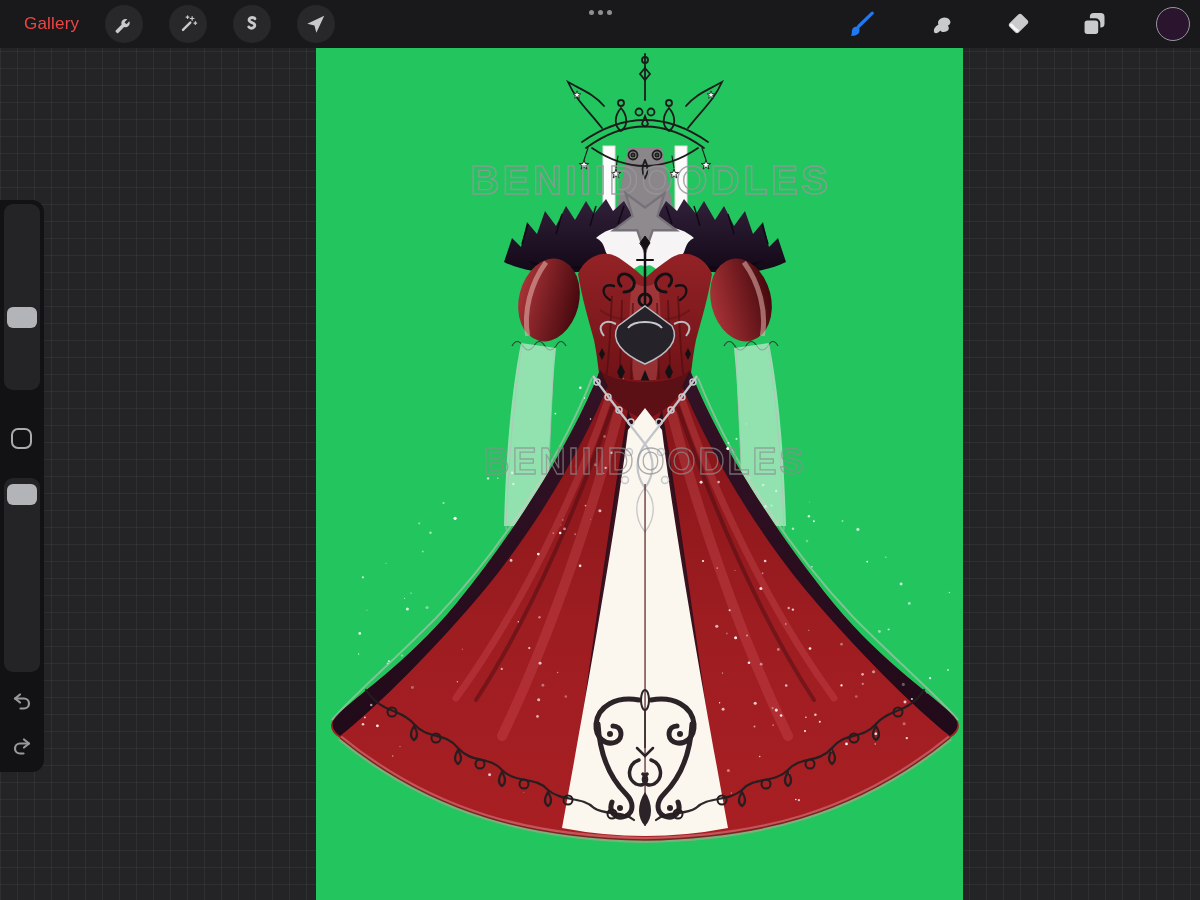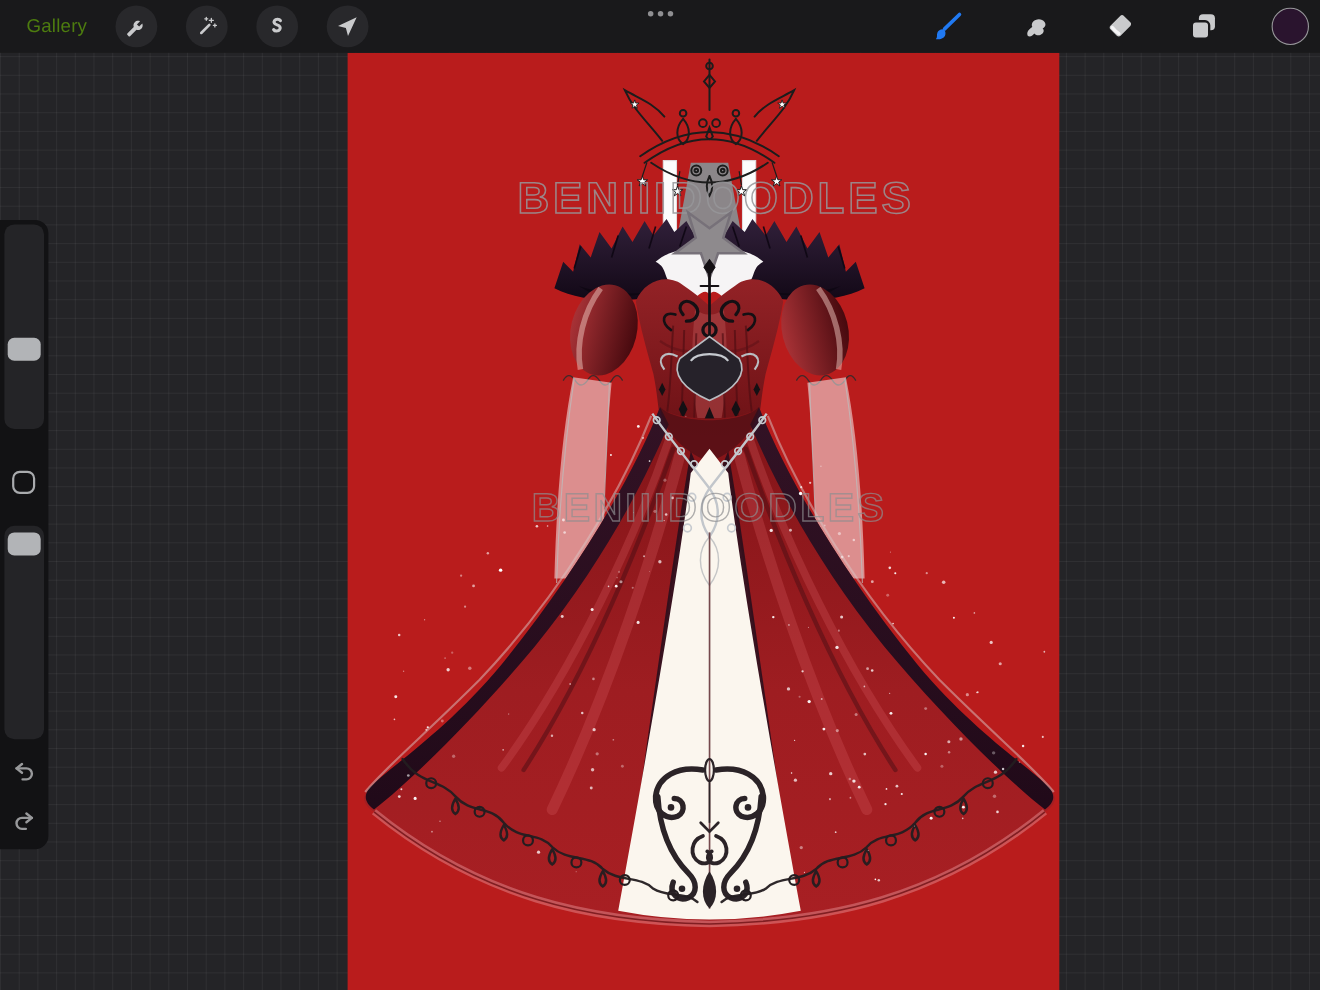--- a/index.html
+++ b/index.html
@@ -9,32 +9,32 @@
     background-image:
       linear-gradient(rgba(255,255,255,0.05) 1px, transparent 1px),
       linear-gradient(90deg, rgba(255,255,255,0.05) 1px, transparent 1px);
     background-size:17px 17px;
     font-family:"Liberation Sans", sans-serif;
   }
 
   
   .artboard{
     position:absolute;left:316px;top:48px;width:647px;height:852px;
-    background:#b91c1c;
+    background:#22c55e;
   }
   .artboard svg{display:block;width:647px;height:852px;}
 
   
   .toolbar{
     position:absolute;left:0;top:0;width:1200px;height:48px;
     background:#19191b;z-index:20;
   }
   .gallery-label{
     position:absolute;left:24px;top:0;height:48px;line-height:48px;
-    color:#4d7c0f;font-size:17px;letter-spacing:.2px;cursor:default;
+    color:#ef4444;font-size:17px;letter-spacing:.2px;cursor:default;
   }
   .tool-circle{
     position:absolute;top:5px;width:38px;height:38px;border-radius:50%;
     background:#28282b;display:flex;align-items:center;justify-content:center;
   }
   .tool-flat{
     position:absolute;top:7px;width:34px;height:34px;
     display:flex;align-items:center;justify-content:center;
   }
   .menu-dots{

